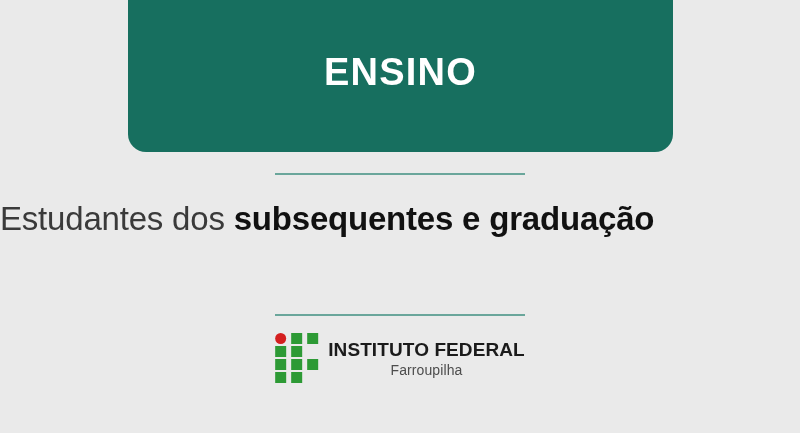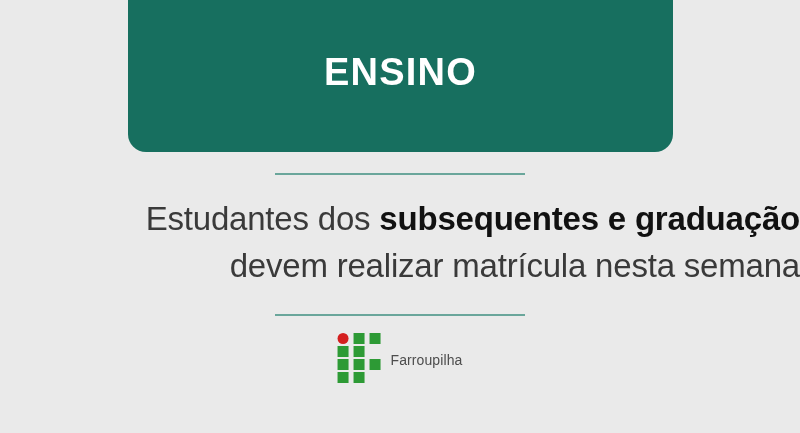--- a/index.html
+++ b/index.html
@@ -58,21 +58,21 @@
   }
   .divider-top { top: 173px; }
   .divider-bottom { top: 314px; }
 
   
   .headline {
     position: absolute;
     left: 0;
     top: 196px;
     width: 800px;
-    text-align: right;
+    text-align: left;
     color: #2b2b2b;
     font-family: "Liberation Sans", sans-serif;
     font-size: 33px;
     font-weight: 300;
     line-height: 1.42;
     letter-spacing: -0.2px;
     white-space: nowrap;
   }
   .headline .line {
     display: block;
@@ -143,21 +143,20 @@
 <div class="poster">
 
   <div class="banner">
     <div class="banner-title">ENSINO</div>
   </div>
 
   <div class="divider divider-top"></div>
 
   <div class="headline">
     <span class="line"><span class="light">Estudantes dos </span><span class="strong">subsequentes e graduação</span></span>
-    <span class="line light">devem realizar matrícula nesta semana</span>
   </div>
 
   <div class="divider divider-bottom"></div>
 
   <div class="logo">
     <div class="logo-mark">
 
       <span class="dot" style="left:0px;  top:0px;"></span>
       <span class="cell" style="left:16px; top:0px;"></span>
       <span class="cell" style="left:32px; top:0px;"></span>
@@ -166,17 +165,18 @@
       <span class="cell" style="left:16px; top:13px;"></span>
 
       <span class="cell" style="left:0px;  top:26px;"></span>
       <span class="cell" style="left:16px; top:26px;"></span>
       <span class="cell" style="left:32px; top:26px;"></span>
 
       <span class="cell" style="left:0px;  top:39px;"></span>
       <span class="cell" style="left:16px; top:39px;"></span>
     </div>
     <div class="logo-text">
+      <span class="logo-primary">INSTITUTO FEDERAL</span>
       <span class="logo-secondary">Farroupilha</span>
     </div>
   </div>
 
 </div>
 
 </body></html>

